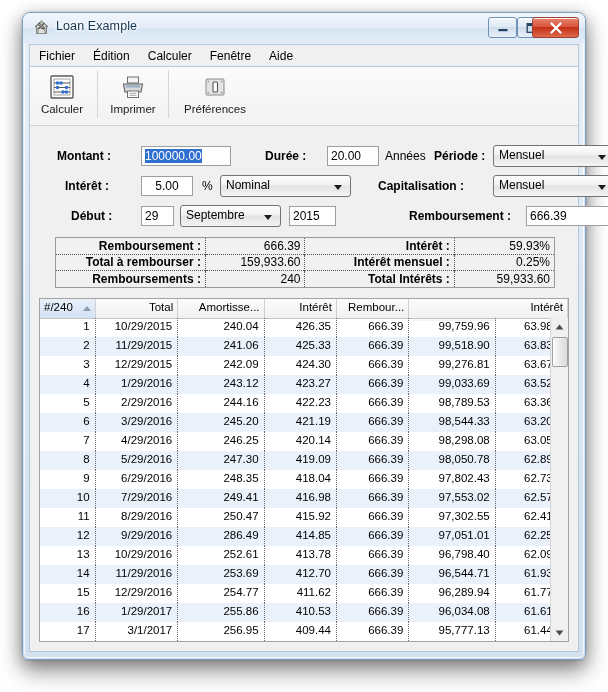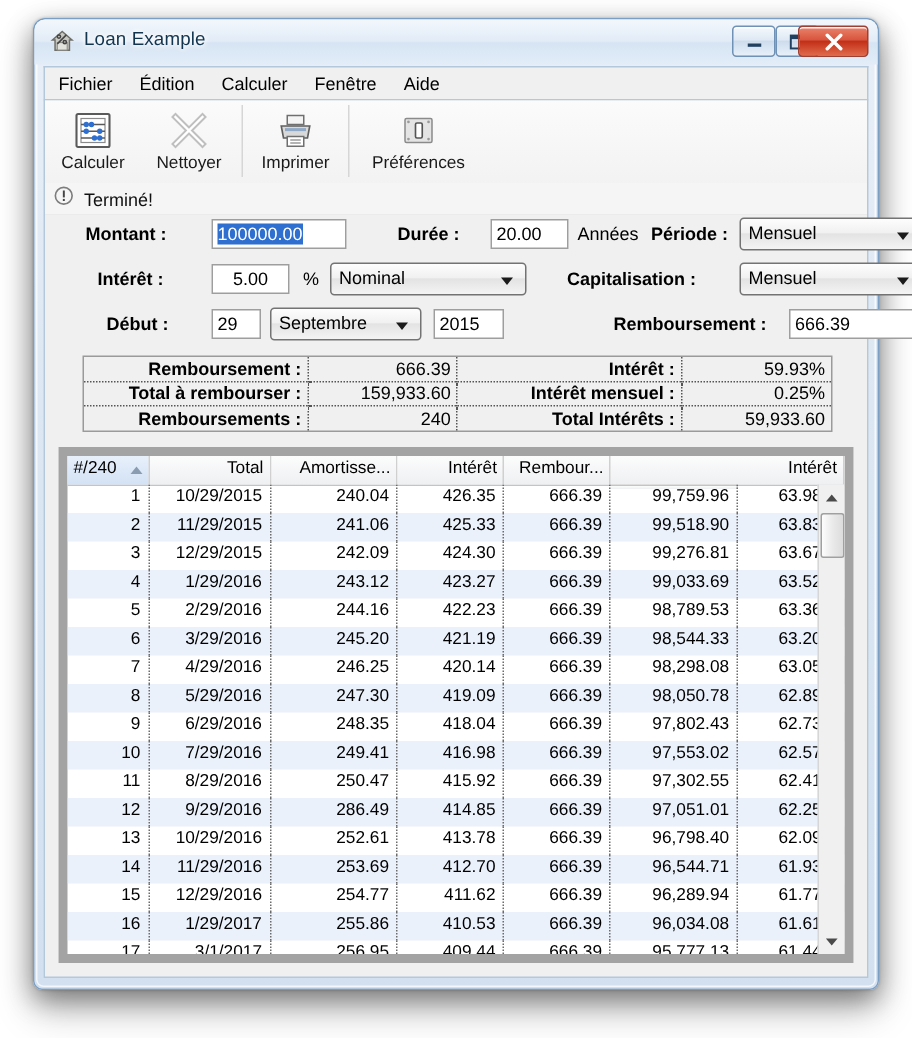--- a/index.html
+++ b/index.html
@@ -123,21 +123,21 @@
   }
   #summary table { width:100%; height:100%; border-collapse:collapse; table-layout:fixed;}
   #summary td { font-size:12px; color:#000; padding:0 4px; }
   .sm-lab { text-align:right; font-weight:bold; border-right:1px dotted #555; }
   .sm-val { text-align:right; }
   .sm-val.mid { border-right:1px dotted #555; }
   #summary tr + tr td { border-top:1px dotted #555; }
   
   #tablewrap {
     position:absolute; left:9px; top:231px; right:9px; bottom:9px;
-    border:6px solid #a3a3a3; background:#fff; box-sizing:border-box; overflow:hidden;
+    border:1px solid #a3a3a3; background:#fff; box-sizing:border-box; overflow:hidden;
   }
   #thead {
     display:flex; height:19px; background:linear-gradient(to bottom,#fcfcfc,#eef0f2);
     border-bottom:1px solid #c4c4c4;
   }
   .th {
     box-sizing:border-box; font-size:11.5px; color:#000;
     border-right:1px solid #d0d0d0; padding:2px 4px 0 4px;
     text-align:right; overflow:hidden; white-space:nowrap; position:relative;
     background:linear-gradient(to bottom,#fcfcfc,#eef0f2);
@@ -235,29 +235,20 @@
             <circle cx="13" cy="10" r="1.8" fill="#2f6fd0"></circle>
             <circle cx="9.5" cy="14.5" r="1.8" fill="#2f6fd0"></circle>
             <circle cx="18.5" cy="14.5" r="1.8" fill="#2f6fd0"></circle>
             <circle cx="15" cy="19" r="1.8" fill="#2f6fd0"></circle>
             <circle cx="18.5" cy="19" r="1.8" fill="#2f6fd0"></circle>
           </svg>
         </span>
         <span class="lbl">Calculer</span>
       </div>
 
-      <div class="tb-btn">
-        <span class="glyph">
-          <svg width="28" height="28" viewBox="0 0 28 28">
-            <path d="M5 5 L23 23 M23 5 L5 23" stroke="#bfbfbf" stroke-width="4.2" stroke-linecap="square"></path>
-            <path d="M5 5 L23 23 M23 5 L5 23" stroke="#ffffff" stroke-width="1.6" stroke-linecap="square"></path>
-          </svg>
-        </span>
-        <span class="lbl">Nettoyer</span>
-      </div>
 
       <div class="tb-sep"></div>
 
 
       <div class="tb-btn">
         <span class="glyph">
           <svg width="28" height="28" viewBox="0 0 28 28">
             <rect x="8.5" y="4" width="11" height="6" fill="#f4f4f4" stroke="#6f6f6f" stroke-width="1"></rect>
             <path d="M4.5 11 H23.5 L22 19 H6 Z" fill="#d9d9d9" stroke="#5f5f5f" stroke-width="1.1"></path>
             <rect x="7" y="12.4" width="14" height="2" fill="#8fa9c6"></rect>
@@ -279,30 +270,20 @@
             <circle cx="7.3" cy="8.3" r=".9" fill="#9a9a9a"></circle>
             <circle cx="20.7" cy="8.3" r=".9" fill="#9a9a9a"></circle>
             <circle cx="7.3" cy="19.7" r=".9" fill="#9a9a9a"></circle>
             <circle cx="20.7" cy="19.7" r=".9" fill="#9a9a9a"></circle>
           </svg>
         </span>
         <span class="lbl">Préférences</span>
       </div>
     </div>
 
-    <div id="statusbar">
-      <span>
-        <svg width="13" height="13" viewBox="0 0 13 13">
-          <circle cx="6.5" cy="6.5" r="5.6" fill="none" stroke="#7d7d7d" stroke-width="1.1"></circle>
-          <rect x="5.9" y="3" width="1.3" height="4.6" fill="#444"></rect>
-          <rect x="5.9" y="8.6" width="1.3" height="1.4" fill="#444"></rect>
-        </svg>
-      </span>
-      <span id="status-text">Terminé!</span>
-    </div>
 
     <div id="form">
 
       <span class="lbl-b" style="left:27px; top:6px;">Montant :</span>
       <div class="tfield" style="left:111px; top:3px; width:90px;"><span class="selhl">100000.00</span></div>
       <span class="lbl-b" style="left:235px; top:6px;">Durée :</span>
       <div class="tfield" style="left:297px; top:3px; width:52px; text-align:left;">20.00</div>
       <span class="lbl-n" style="left:355px; top:6px;">Années</span>
       <span class="lbl-b" style="left:404px; top:6px;">Période :</span>
       <div class="combo" style="left:463px; top:2px; width:122px;">

